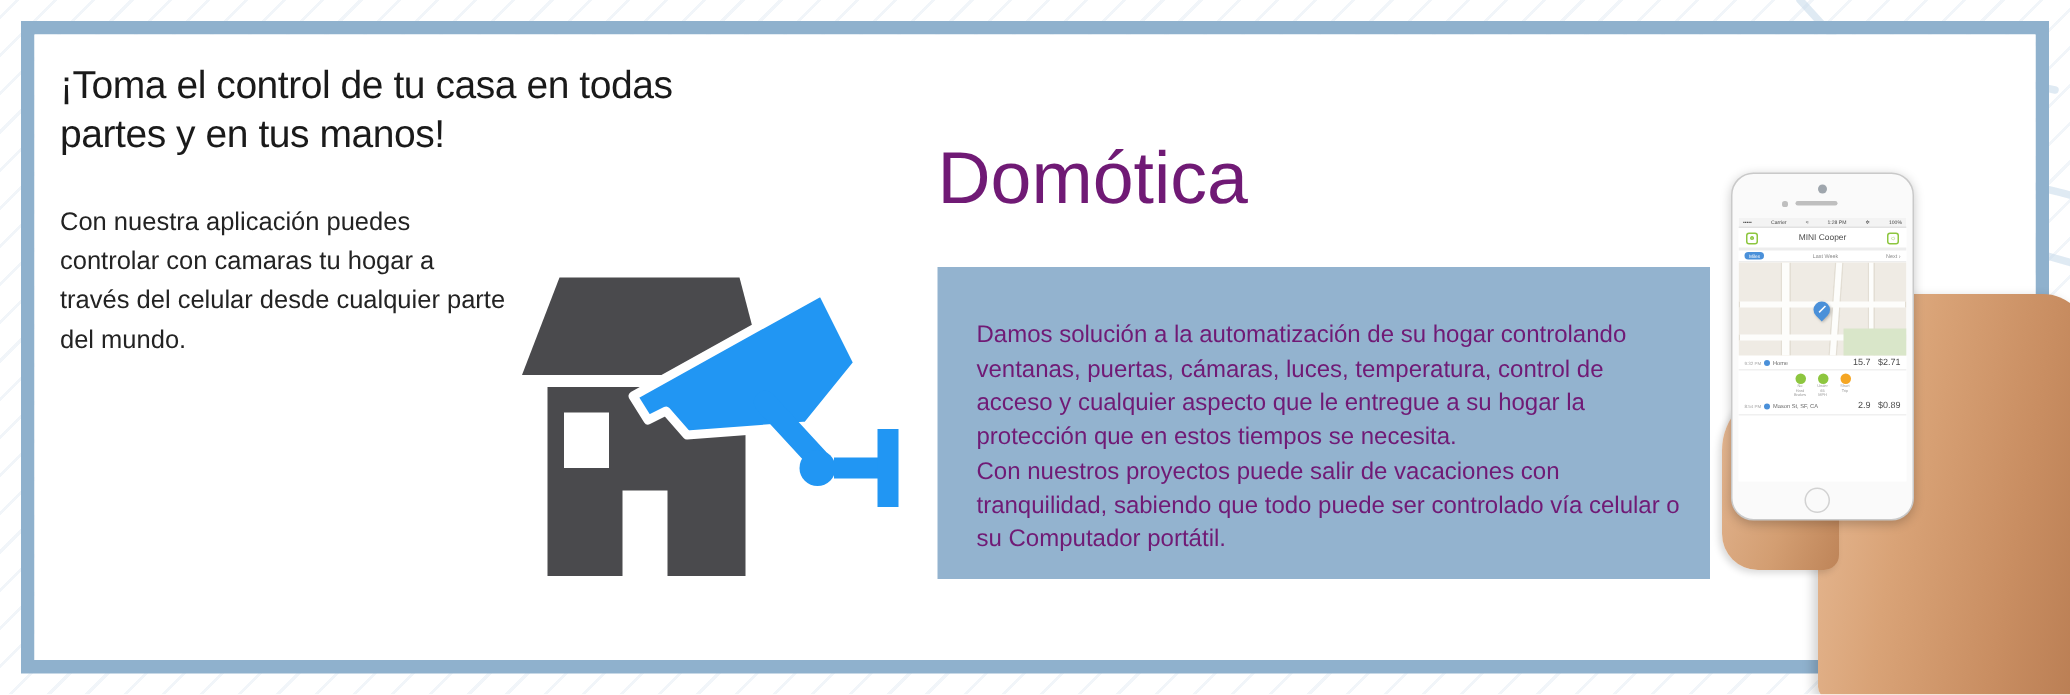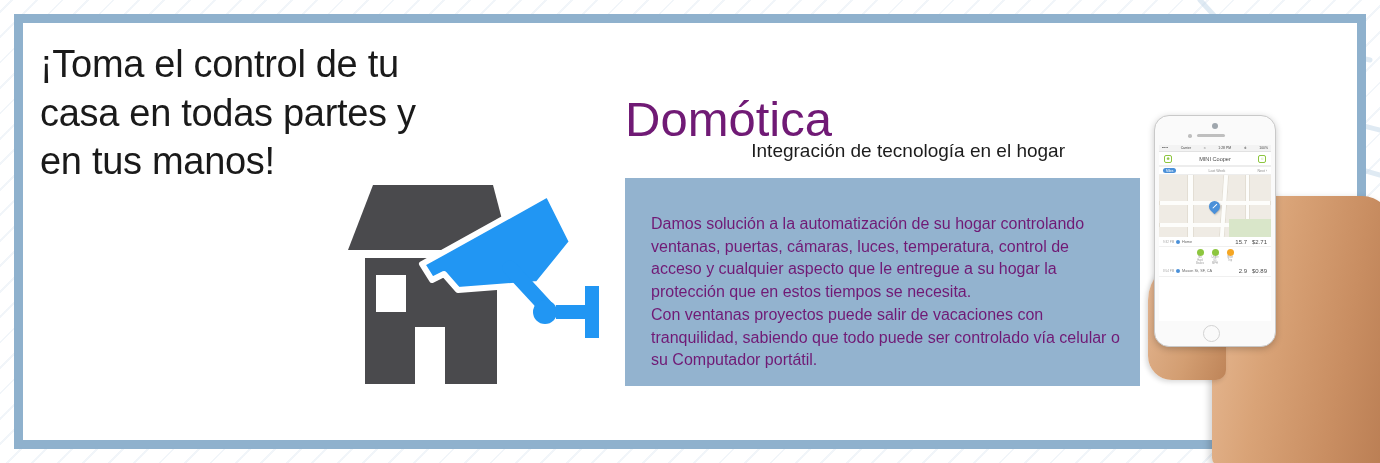--- a/index.html
+++ b/index.html
@@ -66,21 +66,21 @@
 
   
   .left-col {
     position: absolute;
     left: 40px;
     top: 40px;
     width: 420px;
   }
 
   .headline {
-    font-size: 38px;
+    font-size: 26px;
     line-height: 1.28;
     color: #1a1a1a;
     font-weight: 400;
     letter-spacing: -0.3px;
   }
 
   .lead-paragraph {
     margin-top: 28px;
     width: 300px;
     font-size: 17px;
@@ -389,46 +389,46 @@
       <circle cx="60" cy="300" r="5"></circle>
       <circle cx="360" cy="390" r="6"></circle>
     </g>
   </svg>
 
   <div class="frame"></div>
   <div class="frame-inner-white"></div>
 
   <div class="left-col">
     <h1 class="headline">¡Toma el control de tu casa en todas partes y en tus manos!</h1>
+    <p class="lead-paragraph">Con nuestra aplicación puedes controlar con camaras tu hogar a través del celular desde cualquier parte del mundo.</p>
   </div>
 
   <svg class="house-graphic" viewBox="0 0 290 230" xmlns="http://www.w3.org/2000/svg">
     <g>
       <path d="M8 78 L 33 13 L 153 13 L 170 78 Z" fill="#4A4A4D"></path>
       <path d="M25 86 L 157 86 L 157 212 L 105 212 L 105 155 L 75 155 L 75 212 L 25 212 Z" fill="#4A4A4D"></path>
       <rect x="36" y="103" width="30" height="37" fill="#FFFFFF"></rect>
     </g>
     <g>
       <path d="M82 92 L 208 22 L 232 70 L 198 112 L 118 118 L 104 102 L 92 108 Z" fill="#2196F3" stroke="#FFFFFF" stroke-width="6" stroke-linejoin="round"></path>
       <path d="M170 96 L 205 134" stroke="#2196F3" stroke-width="15" stroke-linecap="round"></path>
       <circle cx="205" cy="140" r="12" fill="#2196F3"></circle>
       <rect x="216" y="133" width="34" height="14" fill="#2196F3"></rect>
       <rect x="245" y="114" width="14" height="52" fill="#2196F3"></rect>
     </g>
   </svg>
 
   <div class="right-col">
     <div class="brand-title">Domótica</div>
-    <div class="brand-subtitle">Integración de tecnología en el hogar</div>
   </div>
 
   <div class="blue-panel">
     <div class="panel-text">
       <p>Damos solución a la automatización de su hogar controlando ventanas, puertas, cámaras, luces, temperatura, control de acceso y cualquier aspecto que le entregue a su hogar la protección que en estos tiempos se necesita.</p>
-      <p>Con ventanas proyectos puede salir de vacaciones con tranquilidad, sabiendo que todo puede ser controlado vía celular o su Computador portátil.</p>
+      <p>Con nuestros proyectos puede salir de vacaciones con tranquilidad, sabiendo que todo puede ser controlado vía celular o su Computador portátil.</p>
     </div>
   </div>
 
   <div class="phone-hand">
     <div class="hand-shape"></div>
     <div class="thumb-shape"></div>
 
     <div class="phone-body">
       <div class="phone-frontcam"></div>
       <div class="phone-cam"></div>

